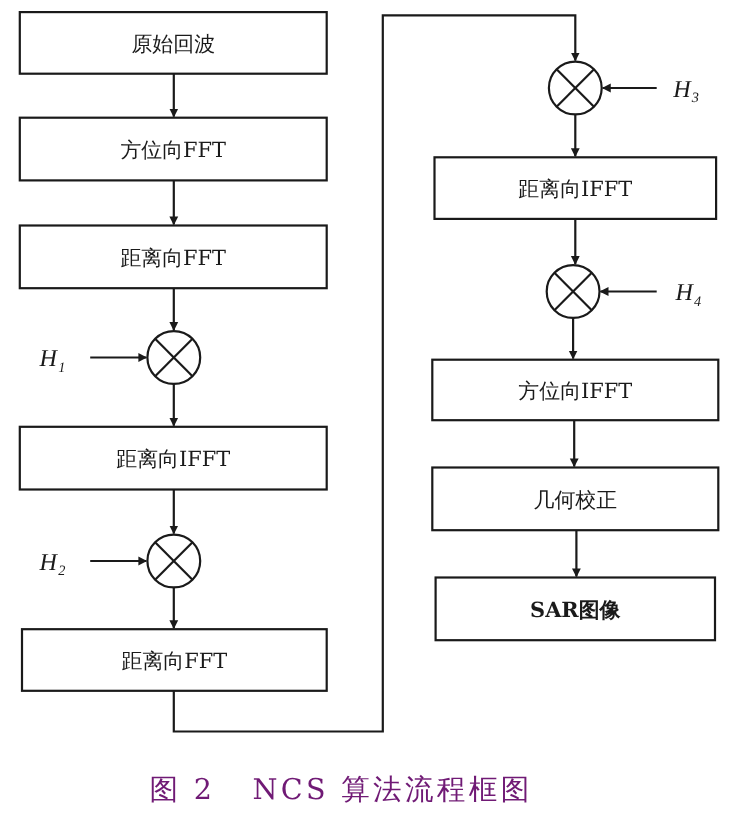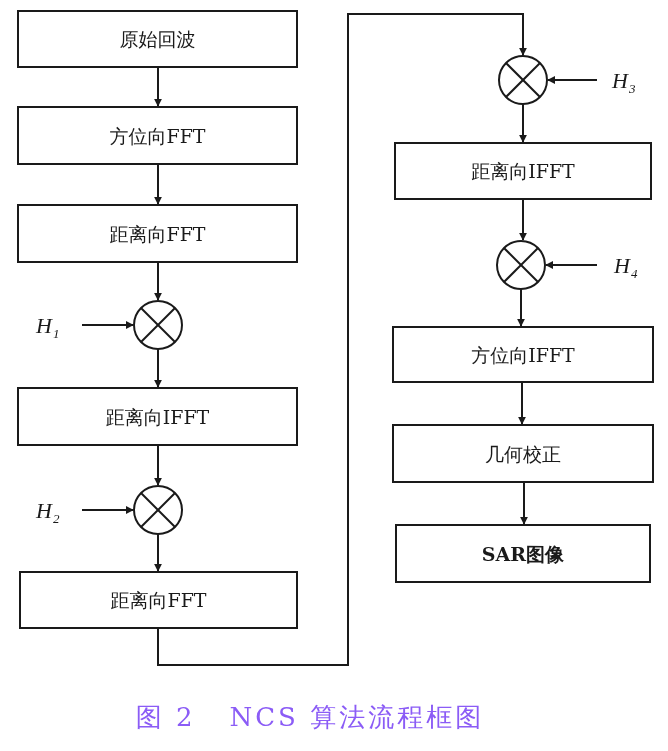--- a/index.html
+++ b/index.html
@@ -3,21 +3,21 @@
 <meta charset="utf-8">
 <style>
   html, body { margin: 0; padding: 0; background: #ffffff; }
   body { width: 668px; height: 751px; position: relative; overflow: hidden;
          font-family: "DejaVu Serif", "Liberation Serif", serif; color: #1a1a1a; }
   #diagram { position: absolute; left: 0; top: 0; }
   .box-label { font-family: "DejaVu Serif", "Liberation Serif", serif; font-size: 19px; fill: #1a1a1a; }
   .h-label { font-family: "Liberation Serif", "DejaVu Serif", serif; font-style: italic; font-size: 22px; fill: #1a1a1a; }
   .h-sub { font-family: "Liberation Serif", "DejaVu Serif", serif; font-size: 13px; fill: #1a1a1a; }
   #caption { position: absolute; left: 0; top: 700px; width: 620px; text-align: center;
-             font-family: "DejaVu Serif", "Liberation Serif", serif; font-size: 26px; letter-spacing: 3px; color: #8b5cf6; }
+             font-family: "DejaVu Serif", "Liberation Serif", serif; font-size: 26px; letter-spacing: 3px; color: #701a75; }
 </style>
 </head>
 <body>
 
 <svg id="diagram" width="668" height="700" viewBox="0 0 668 700" xmlns="http://www.w3.org/2000/svg">
   <defs>
     <marker id="arrowhead" viewBox="0 0 10 10" refX="9" refY="5" markerWidth="8" markerHeight="9" orient="auto-start-reverse" markerUnits="userSpaceOnUse">
       <path d="M0,0 L10,5 L0,10 z" fill="#1a1a1a"></path>
     </marker>
   </defs>

